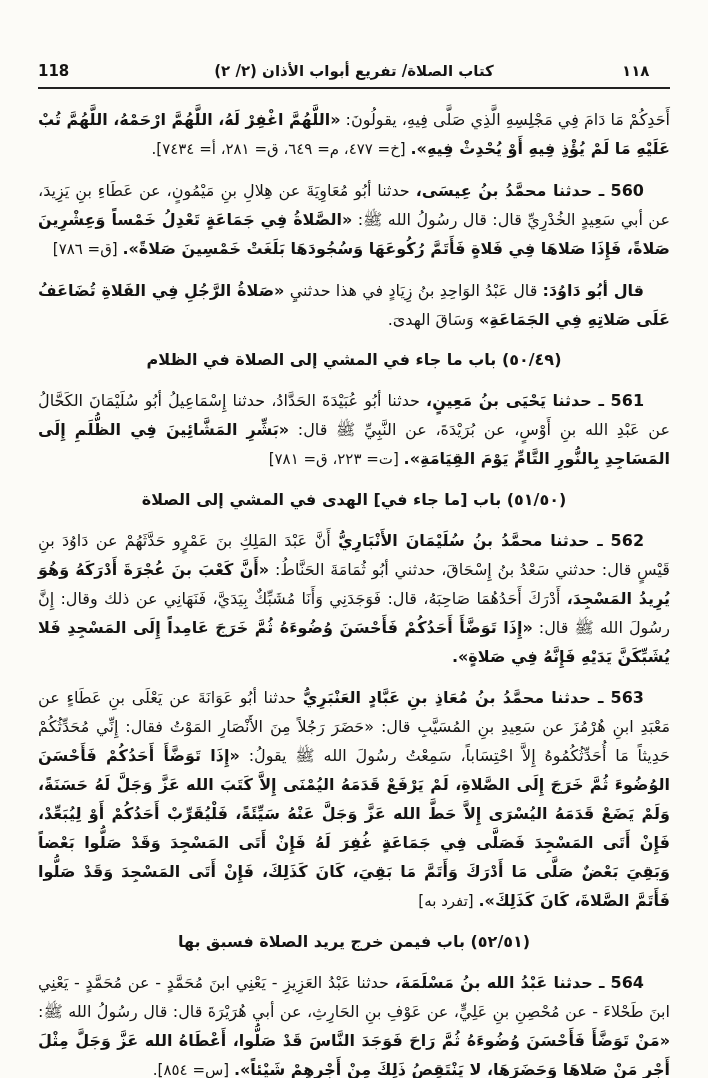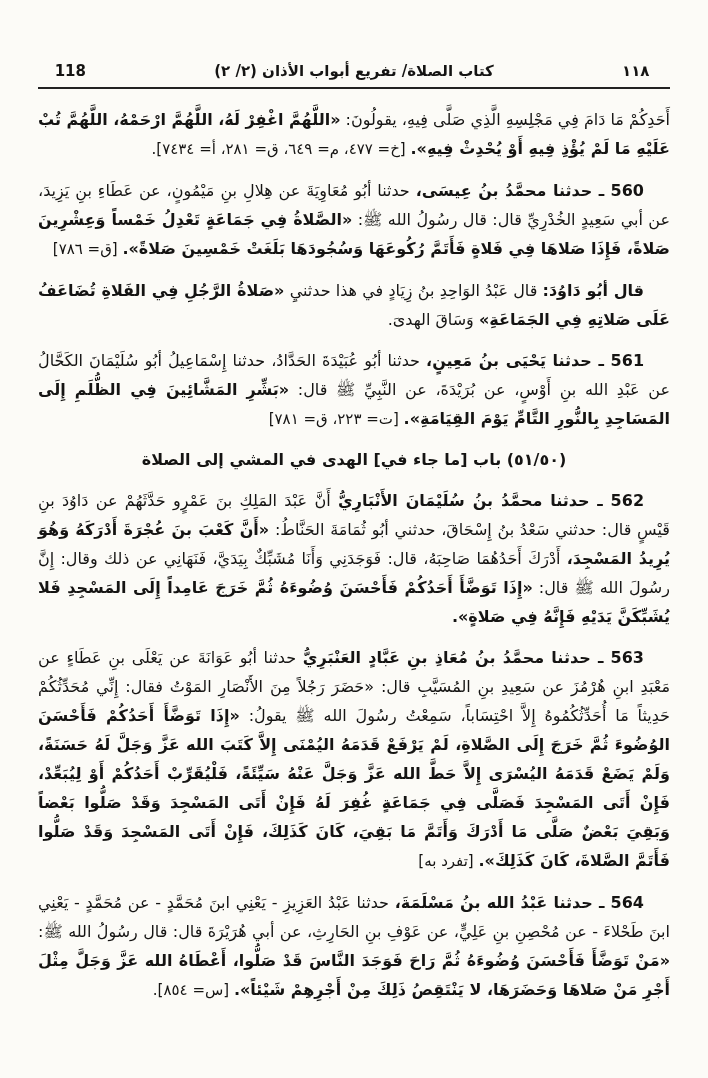--- a/index.html
+++ b/index.html
@@ -31,21 +31,21 @@
     margin-bottom: 16px;
   }
   .header .title {
     flex: 1;
     text-align: center;
     letter-spacing: 0;
   }
   .header .pn {
     min-width: 48px;
   }
-  .header .pn.latin { text-align: right; }
+  .header .pn.latin { text-align: left; }
   .header .pn.arabic { text-align: left; }
   .body-text {
     font-size: 16px;
     line-height: 29px;
     text-align: justify;
   }
   .para {
     margin: 0 0 5px 0;
   }
   .para.indent {
@@ -70,19 +70,21 @@
 <div class="page">
   <div class="header">
     <span class="pn arabic">١١٨</span>
     <span class="title">كتاب الصلاة/ تفريع أبواب الأذان (٢/ ٢)</span>
     <span class="pn latin">118</span>
   </div>
   <div class="body-text">
       <div class="para"><span class="">أَحَدِكُمْ مَا دَامَ فِي مَجْلِسِهِ الَّذِي صَلَّى فِيهِ، يقولُونَ: </span><span class="b">«اللَّهُمَّ اغْفِرْ لَهُ، اللَّهُمَّ ارْحَمْهُ، اللَّهُمَّ تُبْ عَلَيْهِ مَا لَمْ يُؤْذِ فِيهِ أَوْ يُحْدِثْ فِيهِ».</span><span class=" ref"> [خ= ٤٧٧، م= ٦٤٩، ق= ٢٨١، أ= ٧٤٣٤].</span></div>
       <div class="para indent"><span class="b">560 ـ حدثنا محمَّدُ بنُ عِيسَى،</span><span class=""> حدثنا أبُو مُعَاوِيَةَ عن هِلالِ بنِ مَيْمُونٍ، عن عَطَاءِ بنِ يَزِيدَ، عن أبي سَعِيدٍ الخُدْرِيِّ قال: قال رسُولُ الله ﷺ: </span><span class="b">«الصَّلاةُ فِي جَمَاعَةٍ تَعْدِلُ خَمْساً وَعِشْرِينَ صَلاةً، فَإِذَا صَلاهَا فِي فَلاةٍ فَأَتَمَّ رُكُوعَهَا وَسُجُودَهَا بَلَغَتْ خَمْسِينَ صَلاةً».</span><span class=" ref"> [ق= ٧٨٦]</span></div>
       <div class="para indent"><span class="b">قال أبُو دَاوُدَ:</span><span class=""> قال عَبْدُ الوَاحِدِ بنُ زِيَادٍ في هذا حدثنيِ </span><span class="b">«صَلاةُ الرَّجُلِ فِي الفَلاةِ تُضَاعَفُ عَلَى صَلاتِهِ فِي الجَمَاعَةِ»</span><span class=""> وَسَاقَ الهدىَ.</span></div>
+      <div class="para bab-heading"><span class="b">(٥٠/٤٩) باب ما جاء في المشي إلى الصلاة في الظلام</span></div>
       <div class="para indent"><span class="b">561 ـ حدثنا يَحْيَى بنُ مَعِينٍ،</span><span class=""> حدثنا أبُو عُبَيْدَةَ الحَدَّادُ، حدثنا إِسْمَاعِيلُ أبُو سُلَيْمَانَ الكَحَّالُ عن عَبْدِ الله بنِ أَوْسٍ، عن بُرَيْدَةَ، عن النَّبِيِّ ﷺ قال: </span><span class="b">«بَشِّرِ المَشَّائِينَ فِي الظُّلَمِ إِلَى المَسَاجِدِ بِالنُّورِ التَّامِّ يَوْمَ القِيَامَةِ».</span><span class=" ref"> [ت= ٢٢٣، ق= ٧٨١]</span></div>
       <div class="para bab-heading"><span class="b">(٥١/٥٠) باب [ما جاء في] الهدى في المشي إلى الصلاة</span></div>
       <div class="para indent"><span class="b">562 ـ حدثنا محمَّدُ بنُ سُلَيْمَانَ الأَنْبَارِيُّ</span><span class=""> أَنَّ عَبْدَ المَلِكِ بنَ عَمْرٍو حَدَّثَهُمْ عن دَاوُدَ بنِ قَيْسٍ قال: حدثني سَعْدُ بنُ إِسْحَاقَ، حدثني أبُو ثُمَامَةَ الحَنَّاطُ: </span><span class="b">«أَنَّ كَعْبَ بنَ عُجْرَةَ أَدْرَكَهُ وَهُوَ يُرِيدُ المَسْجِدَ،</span><span class=""> أَدْرَكَ أَحَدُهُمَا صَاحِبَهُ، قال: فَوَجَدَنِي وَأَنَا مُشَبِّكٌ بِيَدَيَّ، فَنَهَانِي عن ذلك وقال: إِنَّ رسُولَ الله ﷺ قال: </span><span class="b">«إِذَا تَوَضَّأَ أَحَدُكُمْ فَأَحْسَنَ وُضُوءَهُ ثُمَّ خَرَجَ عَامِداً إِلَى المَسْجِدِ فَلا يُشَبِّكَنَّ يَدَيْهِ فَإِنَّهُ فِي صَلاةٍ».</span></div>
       <div class="para indent"><span class="b">563 ـ حدثنا محمَّدُ بنُ مُعَاذِ بنِ عَبَّادٍ العَنْبَرِيُّ</span><span class=""> حدثنا أبُو عَوَانَةَ عن يَعْلَى بنِ عَطَاءٍ عن مَعْبَدِ ابنِ هُرْمُزَ عن سَعِيدِ بنِ المُسَيَّبِ قال: «حَضَرَ رَجُلاً مِنَ الأَنْصَارِ المَوْتُ فقال: إِنِّي مُحَدِّثُكُمْ حَدِيثاً مَا أُحَدِّثُكُمُوهُ إِلاَّ احْتِسَاباً، سَمِعْتُ رسُولَ الله ﷺ يقولُ: </span><span class="b">«إِذَا تَوَضَّأَ أَحَدُكُمْ فَأَحْسَنَ الوُضُوءَ ثُمَّ خَرَجَ إِلَى الصَّلاةِ، لَمْ يَرْفَعْ قَدَمَهُ اليُمْنَى إِلاَّ كَتَبَ الله عَزَّ وَجَلَّ لَهُ حَسَنَةً، وَلَمْ يَضَعْ قَدَمَهُ اليُسْرَى إِلاَّ حَطَّ الله عَزَّ وَجَلَّ عَنْهُ سَيِّئَةً، فَلْيُقَرِّبْ أَحَدُكُمْ أَوْ لِيُبَعِّدْ، فَإِنْ أَتَى المَسْجِدَ فَصَلَّى فِي جَمَاعَةٍ غُفِرَ لَهُ فَإِنْ أَتَى المَسْجِدَ وَقَدْ صَلُّوا بَعْضاً وَبَقِيَ بَعْضٌ صَلَّى مَا أَدْرَكَ وَأَتَمَّ مَا بَقِيَ، كَانَ كَذَلِكَ، فَإِنْ أَتَى المَسْجِدَ وَقَدْ صَلُّوا فَأَتَمَّ الصَّلاةَ، كَانَ كَذَلِكَ».</span><span class=" ref"> [تفرد به]</span></div>
+      <div class="para bab-heading"><span class="b">(٥٢/٥١) باب فيمن خرج يريد الصلاة فسبق بها</span></div>
       <div class="para indent"><span class="b">564 ـ حدثنا عَبْدُ الله بنُ مَسْلَمَةَ،</span><span class=""> حدثنا عَبْدُ العَزِيزِ - يَعْنِي ابنَ مُحَمَّدٍ - عن مُحَمَّدٍ - يَعْنِي ابنَ طَحْلاءَ - عن مُحْصِنِ بنِ عَلِيٍّ، عن عَوْفِ بنِ الحَارِثِ، عن أبي هُرَيْرَةَ قال: قال رسُولُ الله ﷺ: </span><span class="b">«مَنْ تَوَضَّأَ فَأَحْسَنَ وُضُوءَهُ ثُمَّ رَاحَ فَوَجَدَ النَّاسَ قَدْ صَلُّوا، أَعْطَاهُ الله عَزَّ وَجَلَّ مِثْلَ أَجْرِ مَنْ صَلاهَا وَحَضَرَهَا، لا يَنْتَقِصُ ذَلِكَ مِنْ أَجْرِهِمْ شَيْئاً».</span><span class=" ref"> [س= ٨٥٤].</span></div>
     </div>
 </div>
 
 </body></html>

